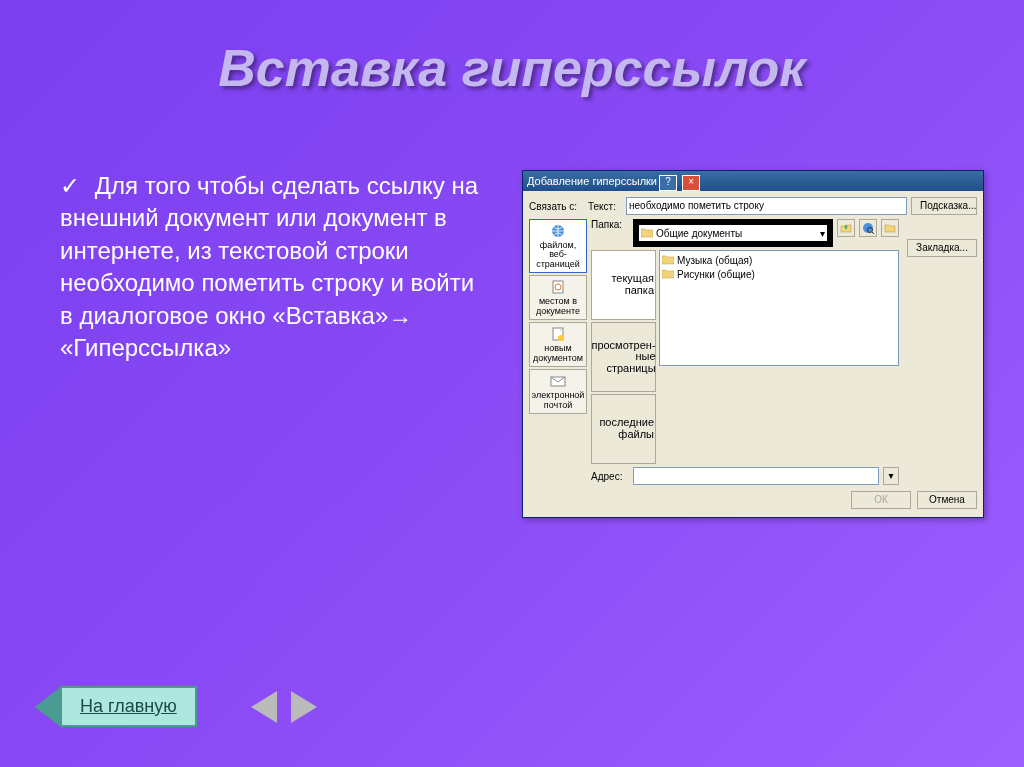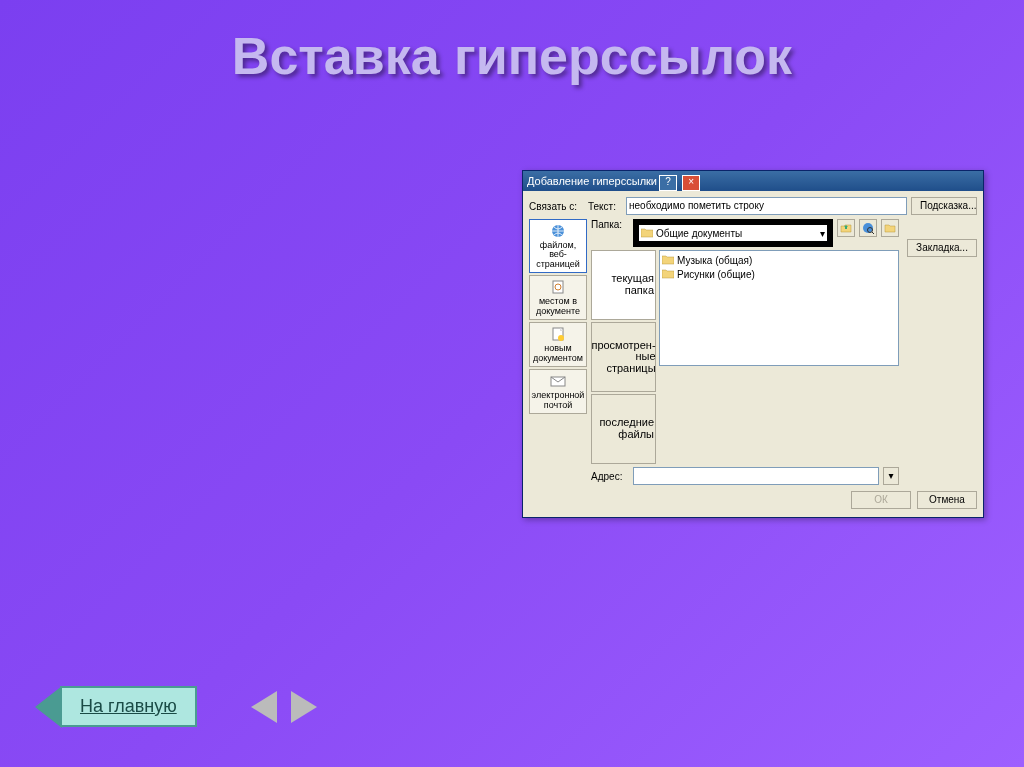--- a/index.html
+++ b/index.html
@@ -1,17 +1,17 @@
 <!DOCTYPE html>
 <html><head>
 <meta charset="utf-8">
 <style>
   html,body{margin:0;padding:0;width:1024px;height:767px;overflow:hidden;font-family:Arial,sans-serif}
   .slide{width:1024px;height:767px;background:linear-gradient(135deg,#7b3ff0 0%,#8a4af5 50%,#9d5fff 100%);position:relative;box-sizing:border-box}
-  .title{text-align:center;padding-top:26px;font-size:52px;font-weight:bold;color:#c5b8f0;text-shadow:3px 3px 4px rgba(0,0,0,0.4);}
+  .title{text-align:center;padding-top:38px;font-size:52px;font-weight:bold;color:#c5b8f0;text-shadow:3px 3px 4px rgba(0,0,0,0.4);font-style:italic}
   .left-text{position:absolute;left:60px;top:170px;width:420px;color:#fff;font-size:24px;line-height:1.35}
   .check{color:#fff;margin-right:8px}
   .right-text{position:absolute;left:540px;top:435px;width:420px;color:#fff;font-size:24px;line-height:1.35}
   .dialog{position:absolute;left:522px;top:170px;width:460px;background:#ece9d8;border:1px solid #0a246a;font-size:10px;color:#000;box-shadow:2px 2px 6px rgba(0,0,0,0.3)}
   .dlg-titlebar{background:linear-gradient(#3b6ea5,#1f4e8a);color:#fff;height:20px;line-height:20px;padding:0 4px;font-size:11px;display:flex;justify-content:flex-start;align-items:center}
   .dlg-titlebar .tb-btns span{display:inline-block;width:16px;height:14px;background:#d94f37;border:1px solid #fff;color:#fff;text-align:center;line-height:12px;font-size:10px;margin-left:2px}
   .dlg-titlebar .tb-btns span.help{background:#3b6ea5}
   .dlg-body{padding:6px 6px 8px 6px}
   .dlg-row{display:flex;align-items:center;margin-bottom:4px;gap:4px}
   .dlg-label{width:55px;color:#000}
@@ -43,20 +43,23 @@
   .nav-tri{width:0;height:0;border-top:16px solid transparent;border-bottom:16px solid transparent;cursor:pointer}
   .nav-prev{border-right:26px solid #bbb}
   .nav-next{border-left:26px solid #bbb}
 </style>
 </head>
 <body>
 
 <div class="slide">
   <div class="title">Вставка гиперссылок</div>
 
+  <div class="left-text">
+    <span class="check">✓</span><span> Для того чтобы сделать ссылку на внешний документ или документ в интернете,  из текстовой строки необходимо пометить строку   и войти в диалоговое окно «Вставка»→ «Гиперссылка»</span>
+  </div>
 
   <div class="dialog">
     <div class="dlg-titlebar">
       <span>Добавление гиперссылки</span>
       <span class="tb-btns">
         <span class="help">?</span>
         <span>×</span>
       </span>
     </div>
     <div class="dlg-body">

